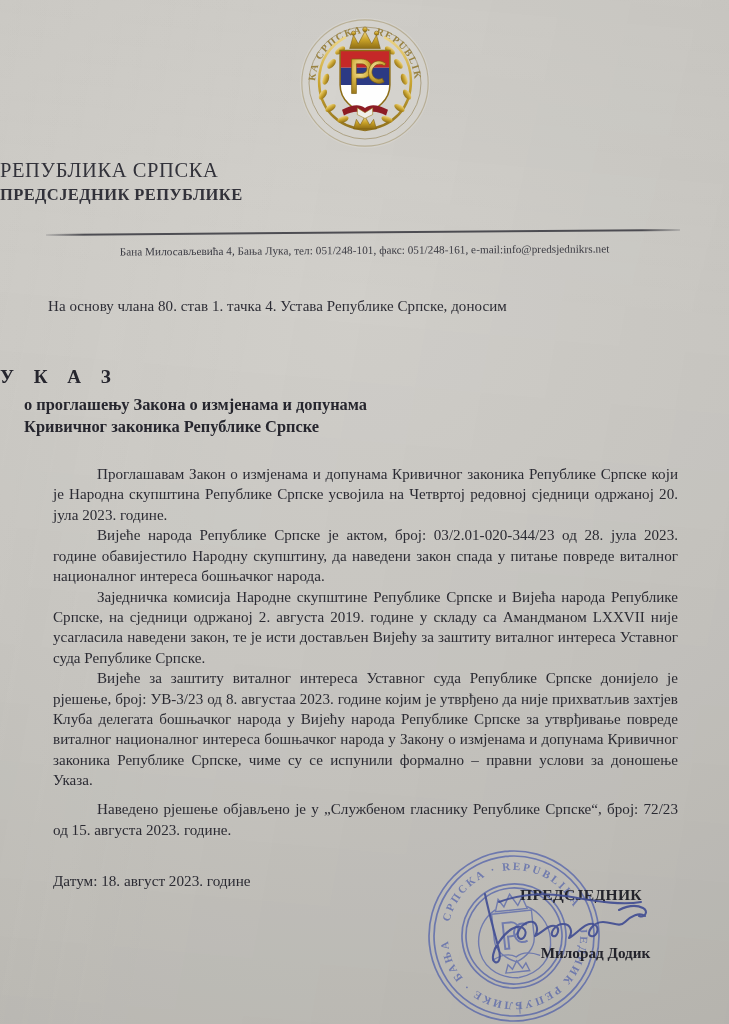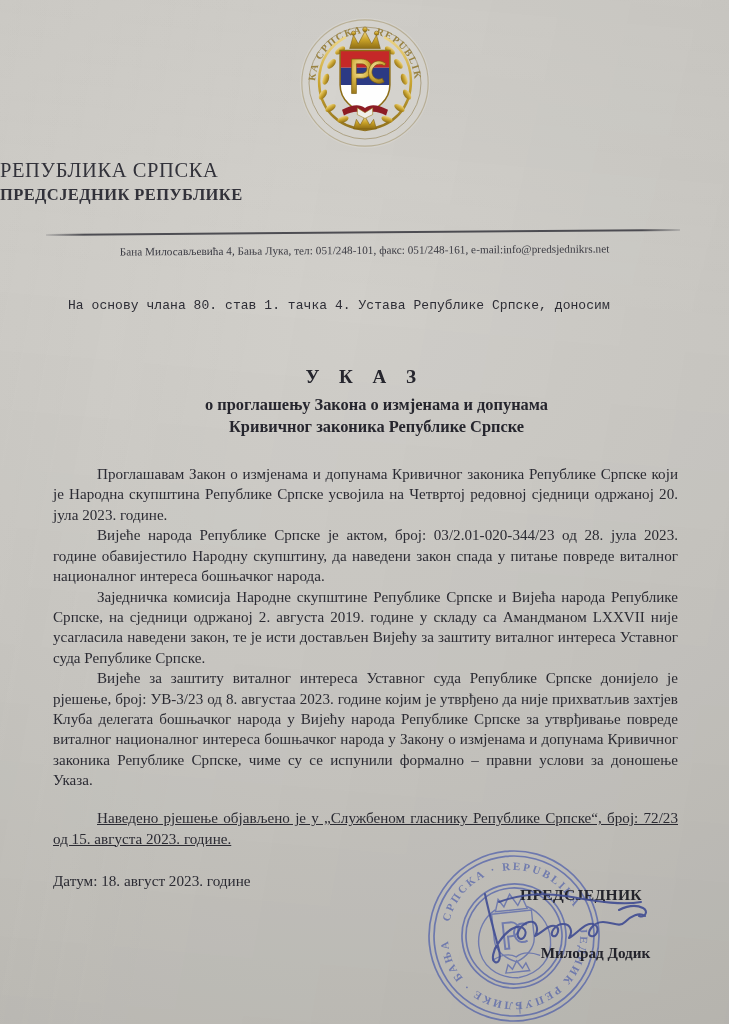--- a/index.html
+++ b/index.html
@@ -83,32 +83,31 @@
     text-align: center;
     font-size: 11.2px;
     color: #3a3a42;
     letter-spacing: .05px;
     transform: rotate(-0.35deg);
   }
 
   .intro {
     position: absolute;
     top: 298px;
-    left: 68px;
-    font-size: 13px;
+    left: 48px;
+    font-size: 15px;
     color: #2d2d35;
     letter-spacing: .05px;
-    font-family: Liberation Mono, monospace;
   }
 
   .title-block {
     position: absolute;
     top: 366px;
     left: 0; right: 0;
-    text-align: center;
+    text-align: left;
   }
   .t-ukaz {
     font-size: 19px;
     font-weight: bold;
     letter-spacing: 7.5px;
     color: #26262e;
   }
   .t-sub {
     font-size: 16.4px;
     font-weight: bold;
@@ -126,21 +125,21 @@
   }
   .para {
     font-size: 15.1px;
     line-height: 1.345;
     text-align: justify;
     text-indent: 44px;
     color: #2c2c34;
     margin: 0 0 0.5px 0;
     letter-spacing: .02px;
   }
-  .para.last-gap { margin-top: 18px; text-decoration: underline; }
+  .para.last-gap { margin-top: 9px; }
 
   .footer-left {
     position: absolute;
     left: 53px;
     top: 866px;
     font-size: 15.2px;
     line-height: 1.95;
     color: #2c2c34;
   }
 

